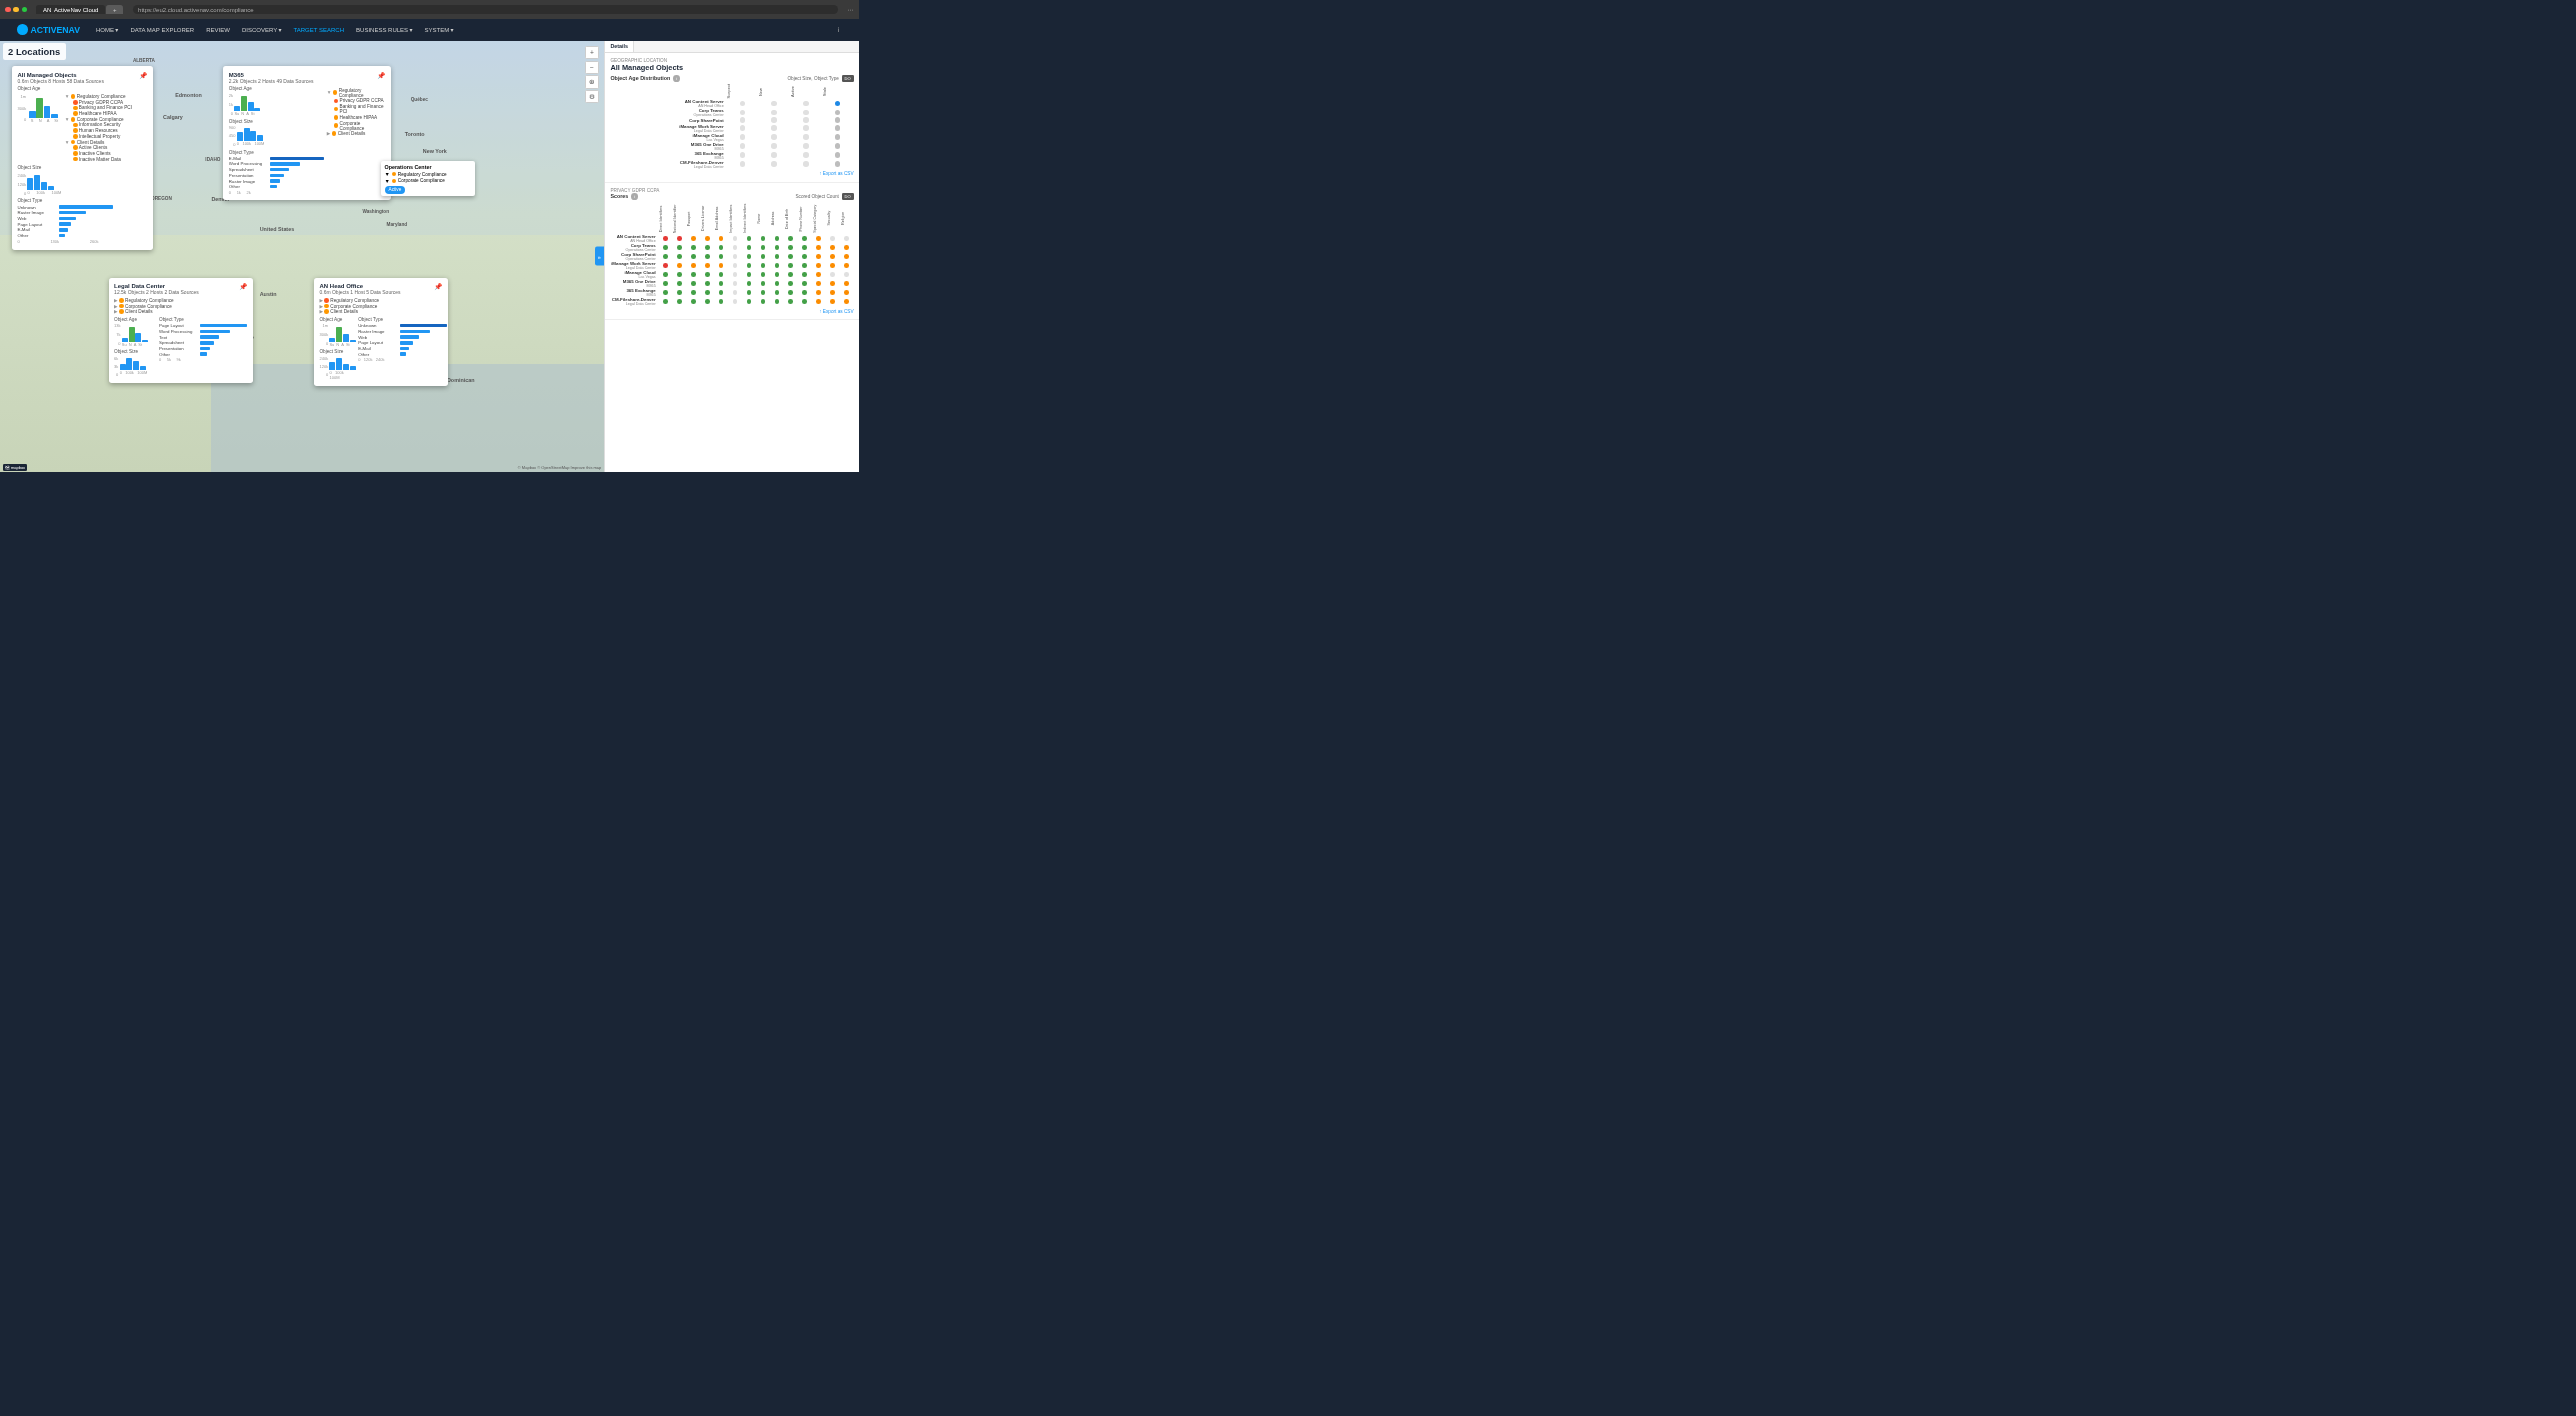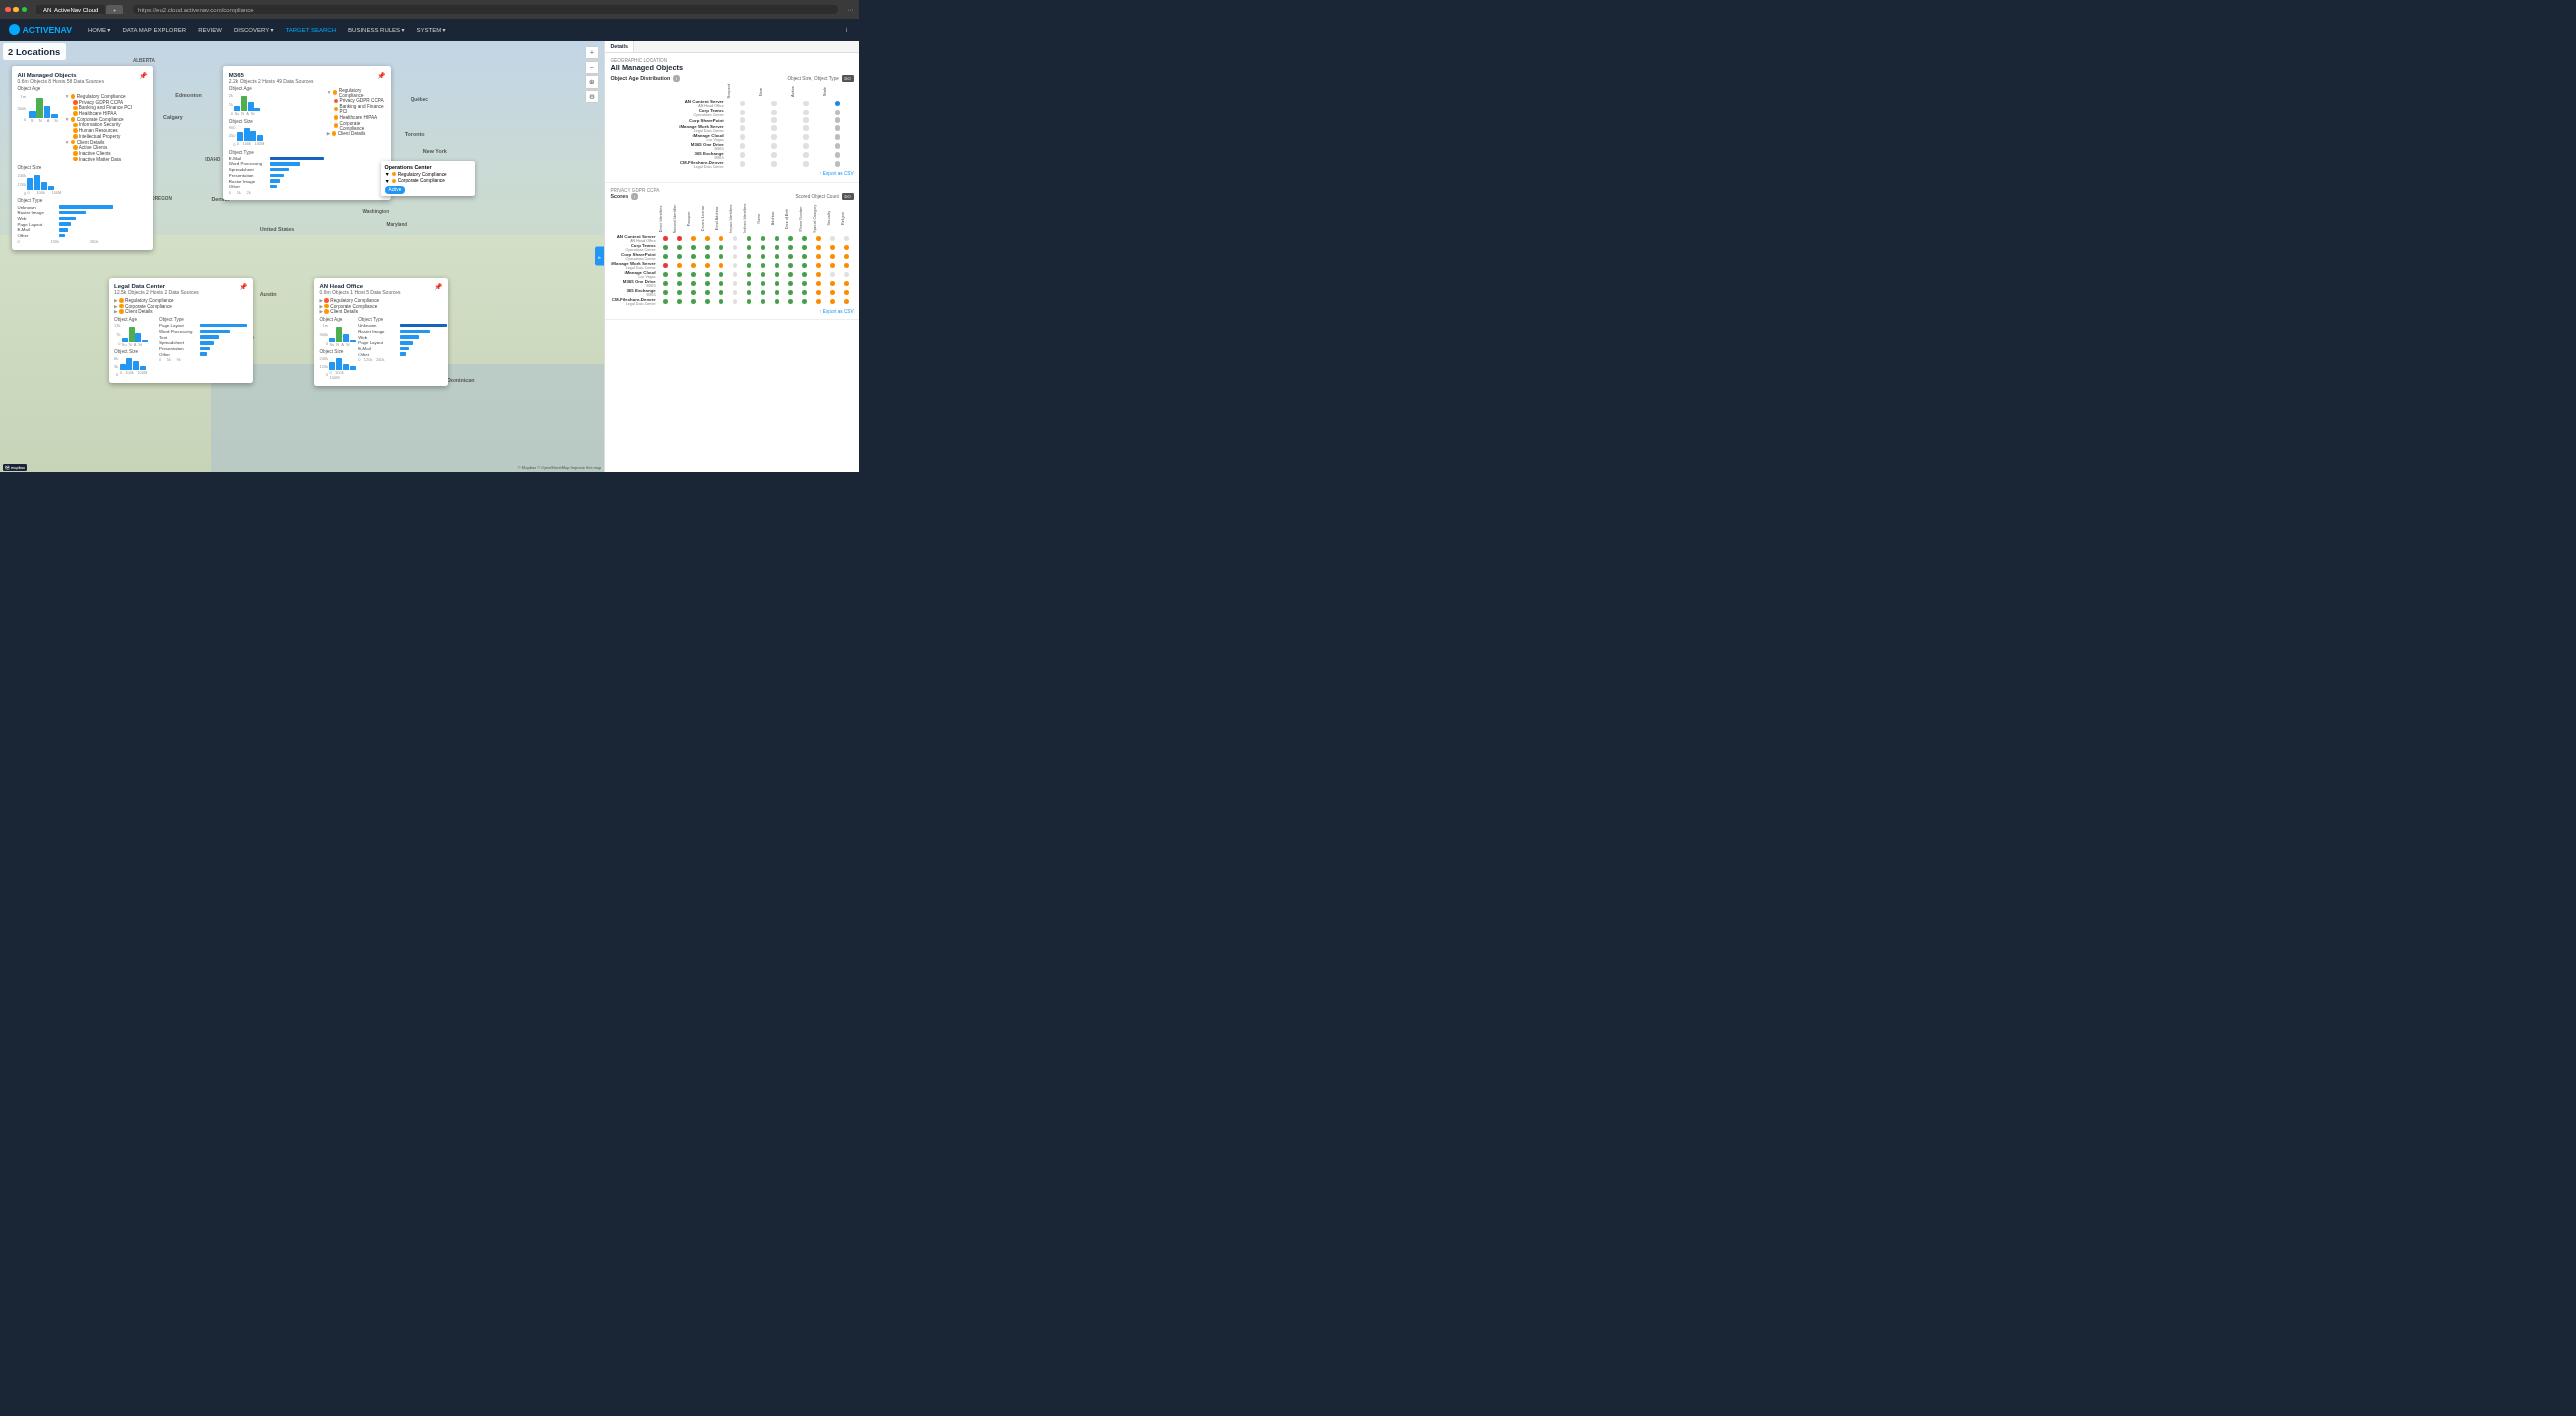--- a/index.html
+++ b/index.html
@@ -12,21 +12,21 @@
     .dot-red { background: #ff5f57; }
     .dot-yellow { background: #ffbd2e; }
     .dot-green { background: #28ca41; }
     .browser-tabs { display: flex; gap: 1.3px; margin-left: 5.4px; }
     .browser-tab { background: #5a5a5a; color: #ccc; padding: 1.3px 6.7px; border-radius: 2.7px 2.7px 0 0; font-size: 6px; display: flex; align-items: center; gap: 2.7px; }
     .browser-tab.active { background: #2d2d2d; color: #fff; }
     .browser-address { flex: 1; background: #2d2d2d; border-radius: 6.7px; padding: 1.3px 5.4px; color: #aaa; font-size: 6px; margin: 0 5.4px; }
     .browser-actions { display: flex; gap: 4px; color: #aaa; font-size: 6px; }
 
     
-    .navbar { background: #1a2535; height: 21.5px; display: flex; align-items: center; padding: 0 9px; }
+    .navbar { background: #1a2535; height: 21.5px; display: flex; align-items: center; padding: 0 17px; }
     .logo { color: #00aaff; font-weight: bold; font-size: 8.7px; margin-right: 10.7px; display: flex; align-items: center; gap: 2.7px; }
     .logo-icon { width: 10.7px; height: 10.7px; background: #00aaff; border-radius: 50%; }
     .nav-items { display: flex; gap: 1.3px; }
     .nav-item { color: #ccc; padding: 2.7px 5.4px; font-size: 6px; cursor: pointer; border-radius: 2px; display: flex; align-items: center; gap: 1.3px; }
     .nav-item.highlight { color: #00aaff; }
     .nav-spacer { flex: 1; }
     .nav-icon { color: #aaa; padding: 2.7px; }
 
     
     .main-content { display: flex; height: calc(472px - 19px - 21.5px); }

